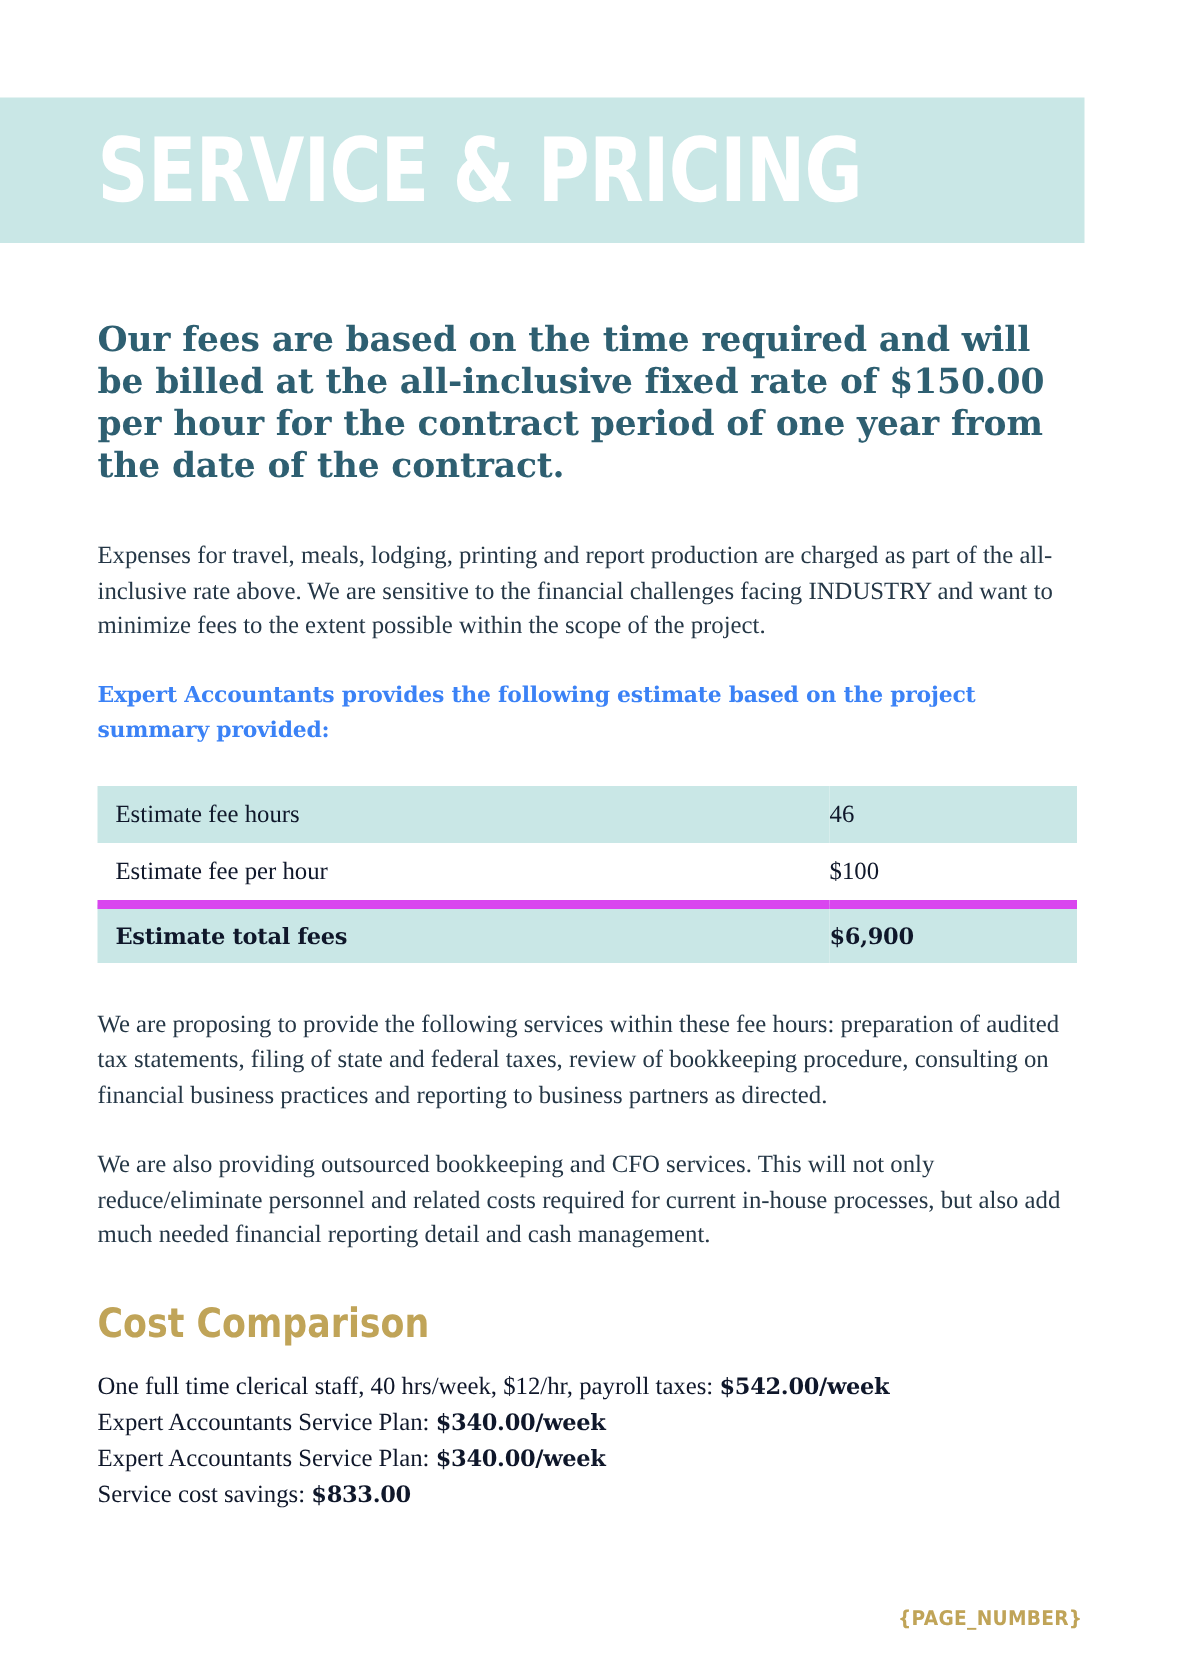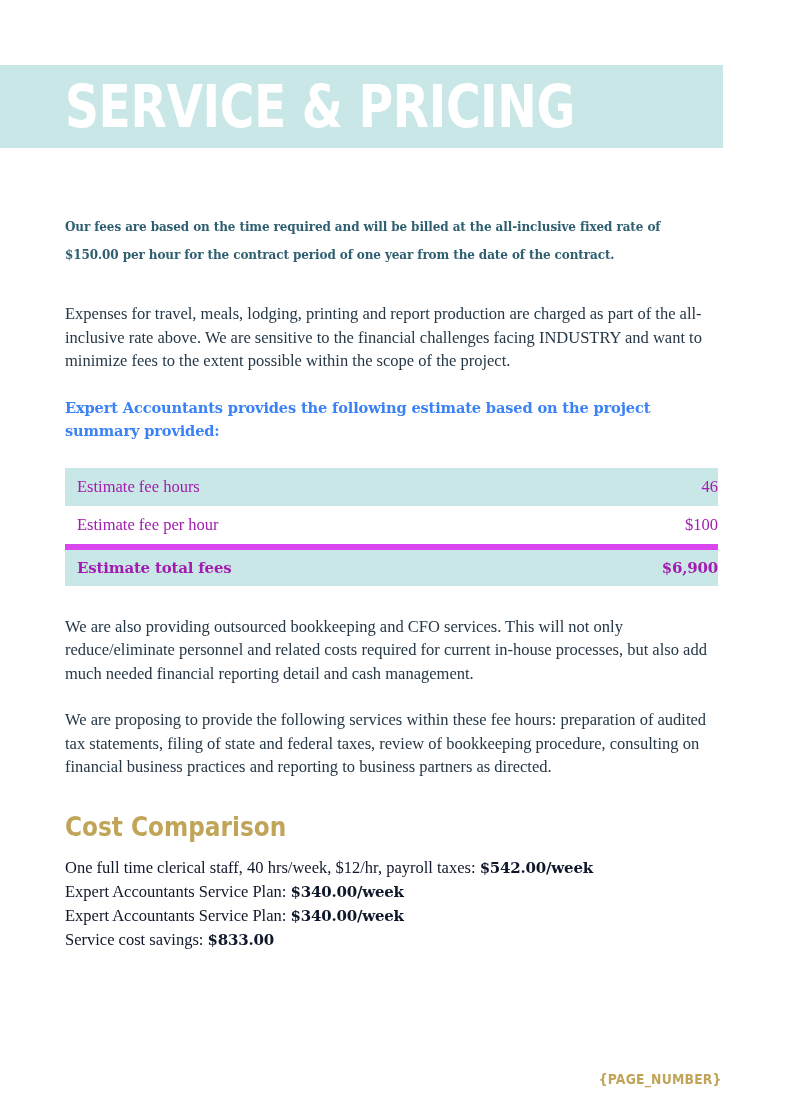--- a/index.html
+++ b/index.html
@@ -15,21 +15,21 @@
     font-family: "Liberation Serif", serif;
     color: #253746;
   }
 
   
   .header-band {
     position: absolute;
     left: 0;
     top: 65px;
     width: 723px;
-    height: 83px;
+    height: 97px;
     background: #c9e7e6;
     display: flex;
     align-items: center;
   }
   .header-title {
     margin-left: 65px;
     font-family: "DejaVu Sans", sans-serif;
     font-weight: bold;
     font-size: 59px;
     line-height: 1;
@@ -44,21 +44,21 @@
   .content {
     position: absolute;
     left: 65px;
     top: 213px;
     width: 653px;
   }
 
   .lead {
     font-family: "DejaVu Serif", serif;
     font-weight: bold;
-    font-size: 12px;
+    font-size: 23px;
     line-height: 28px;
     color: #2e5f71;
     margin: 0 0 33px 0;
     letter-spacing: -0.1px;
   }
 
   .body-para {
     font-family: "Liberation Serif", serif;
     font-size: 16.5px;
     line-height: 23.5px;
@@ -79,27 +79,26 @@
   
   .fee-table {
     width: 653px;
     border-collapse: collapse;
     margin: 0 0 29px 0;
     table-layout: fixed;
   }
   .fee-table td {
     font-family: "Liberation Serif", serif;
     font-size: 16.5px;
-    color: #a21caf;
+    color: #0f172a;
     padding: 9px 0 9px 12px;
     vertical-align: middle;
   }
   .fee-table td.value-col {
     padding-left: 0;
-    text-align: right;
   }
   .fee-table col.label-col { width: 488px; }
   .fee-table col.val-col   { width: 165px; }
   .fee-table tr.shaded td {
     background: #c9e7e6;
   }
   .fee-table tr.plain td {
     background: #ffffff;
   }
   .fee-table tr.total td {
@@ -182,24 +181,24 @@
         <td>Estimate fee per hour</td>
         <td class="value-col">$100</td>
       </tr>
       <tr class="total">
         <td>Estimate total fees</td>
         <td class="value-col">$6,900</td>
       </tr>
     </tbody>
   </table>
 
+  <p class="body-para">We are proposing to provide the following services within these fee hours: preparation of audited tax statements, filing of state and federal taxes, review of bookkeeping procedure, consulting on financial business practices and reporting to business partners as directed.</p>
+
   <p class="body-para">We are also providing outsourced bookkeeping and CFO services. This will not only reduce/eliminate personnel and related costs required for current in-house processes, but also add much needed financial reporting detail and cash management.</p>
 
-  <p class="body-para">We are proposing to provide the following services within these fee hours: preparation of audited tax statements, filing of state and federal taxes, review of bookkeeping procedure, consulting on financial business practices and reporting to business partners as directed.</p>
-
   <h2 class="section-heading">Cost Comparison</h2>
 
   <p class="cost-line">
     <span>One full time clerical staff, 40 hrs/week, $12/hr, payroll taxes: </span><b>$542.00/week</b>
   </p>
   <p class="cost-line">
     <span>Expert Accountants Service Plan: </span><b>$340.00/week</b>
   </p>
   <p class="cost-line">
     <span>Expert Accountants Service Plan: </span><b>$340.00/week</b>

